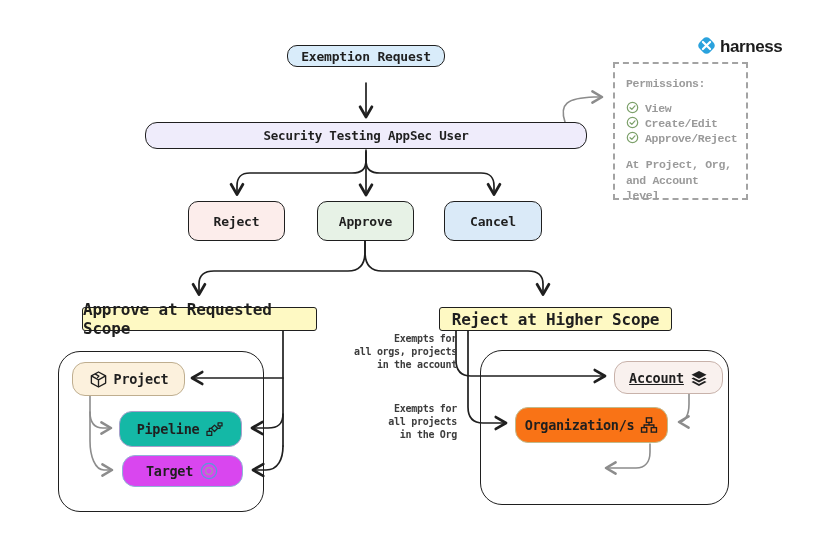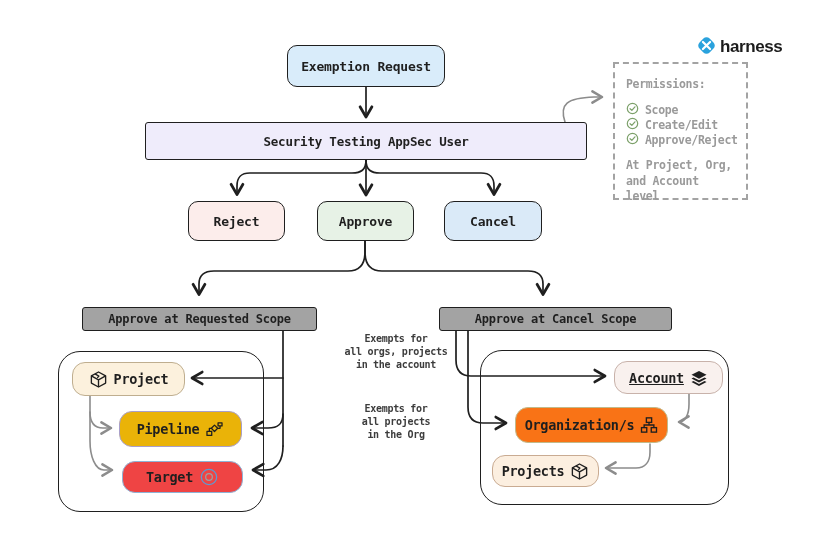--- a/index.html
+++ b/index.html
@@ -16,49 +16,49 @@
     border:1.8px solid #1f1f1f;background:#fff;
     font-weight:700;letter-spacing:-0.2px;
   }
   .r10{border-radius:10px;}
   .r3{border-radius:3px;}
   .start{background:#d9ecfa;font-size:13px;}
   .actor{background:#efecfb;font-size:12.5px;border-width:1.7px;}
   .reject{background:#fcedeb;font-size:13px;}
   .approve{background:#e7f2e6;font-size:13px;}
   .cancel{background:#daeaf8;font-size:13px;}
-  .scopehdr{background:#a3a3a3;font-size:12px;border-width:1.6px;}
+  .scopehdr{background:#fef9c3;font-size:16px;border-width:1.6px;}
 
   .container{border:1.7px solid #1f1f1f;border-radius:22px;background:transparent;}
 
   .node{
     display:flex;align-items:center;justify-content:center;gap:6px;
     border:1.4px solid #999;border-radius:13px;
     font-size:13.5px;font-weight:700;letter-spacing:-0.3px;background:#fff;
   }
   .node .nicon{display:flex;align-items:center;}
   .n-project{background:#fcf1dd;border-color:#bfae8f;}
-  .n-pipeline{background:#eab308;border-color:#a89fcb;}
-  .n-target{background:#ef4444;border-color:#8fb3d6;margin-top:6px;}
+  .n-pipeline{background:#14b8a6;border-color:#a89fcb;}
+  .n-target{background:#d946ef;border-color:#8fb3d6;}
   .n-account{background:#f9f1ee;border-color:#c8b2aa;text-decoration:underline;}
   .n-org{background:#f97316;border-color:#c1ba8b;}
   .n-projects{background:#fcefe0;border-color:#c9ab92;}
 
   
   .perm{
     border:2px dashed #a3a3a3;background:#fff;color:#9a9a9a;
     font-size:11.5px;font-weight:700;padding:13px 9px 10px 11px;letter-spacing:-0.3px;
   }
   .perm .ptitle{margin-bottom:11px;}
   .perm .pitem{display:flex;align-items:center;gap:6px;height:15px;}
   .perm .pfooter{margin-top:11px;white-space:pre-line;line-height:1.35;}
 
   
   .ann{
-    font-size:10px;font-weight:600;color:#3d3d3d;text-align:center;
+    font-size:10px;font-weight:600;color:#3d3d3d;text-align:right;
     line-height:1.3;white-space:pre-line;letter-spacing:-0.3px;
   }
 
   
   .logo{display:flex;align-items:center;gap:3px;}
   .logo .ltext{
     font-family:"Liberation Sans","DejaVu Sans",sans-serif;
     font-weight:700;font-size:17px;color:#1c1c1c;letter-spacing:-0.4px;
   }
 </style>
@@ -116,30 +116,30 @@
   <div class="abs logo" style="left:696px;top:36px;height:22px;">
     <span class="nicon">
       <svg width="21" height="21" viewBox="0 0 20 20">
         <rect x="3.2" y="3.2" width="13.6" height="13.6" rx="4.2" transform="rotate(45 10 10)" fill="#2aa2dd"></rect>
         <path d="M6.6,6.6 L13.4,13.4 M13.4,6.6 L6.6,13.4" stroke="#fff" stroke-width="2.1" stroke-linecap="round"></path>
       </svg>
     </span>
     <span class="ltext">harness</span>
   </div>
 
-  <div class="abs perm" style="left:613px;top:62px;width:135px;height:138px;">
+  <div class="abs perm" style="left:613px;top:62px;width:135px;height:138px;font-family:Liberation Mono, monospace;">
     <div class="ptitle">Permissions:</div>
     <div class="pitem">
       <span class="nicon">
         <svg width="13" height="13" viewBox="0 0 16 16" fill="none" stroke="#7da16b" stroke-width="1.5">
             <circle cx="8" cy="8" r="6.4"></circle>
             <path d="M5 8.3 L7.2 10.3 L11 5.9" stroke-linecap="round" stroke-linejoin="round"></path>
           </svg>
       </span>
-      <span>Scope</span>
+      <span>View</span>
     </div>
     <div class="pitem">
       <span class="nicon">
         <svg width="13" height="13" viewBox="0 0 16 16" fill="none" stroke="#7da16b" stroke-width="1.5">
             <circle cx="8" cy="8" r="6.4"></circle>
             <path d="M5 8.3 L7.2 10.3 L11 5.9" stroke-linecap="round" stroke-linejoin="round"></path>
           </svg>
       </span>
       <span>Create/Edit</span>
     </div>
@@ -149,30 +149,30 @@
             <circle cx="8" cy="8" r="6.4"></circle>
             <path d="M5 8.3 L7.2 10.3 L11 5.9" stroke-linecap="round" stroke-linejoin="round"></path>
           </svg>
       </span>
       <span>Approve/Reject</span>
     </div>
     <div class="pfooter">At Project, Org,
 and Account level</div>
   </div>
 
-  <div class="abs fbox start r10" style="left:287px;top:45px;width:158px;height:42px;">Exemption Request</div>
-
-  <div class="abs fbox actor r3" style="left:145px;top:122px;width:442px;height:38px;">Security Testing AppSec User</div>
+  <div class="abs fbox start r10" style="left:287px;top:45px;width:158px;height:22px;">Exemption Request</div>
+
+  <div class="abs fbox actor r3" style="left:145px;top:122px;width:442px;height:27px;border-radius:12px;">Security Testing AppSec User</div>
 
   <div class="abs fbox reject r10" style="left:188px;top:201px;width:97px;height:40px;">Reject</div>
   <div class="abs fbox approve r10" style="left:317px;top:201px;width:97px;height:40px;">Approve</div>
   <div class="abs fbox cancel r10" style="left:444px;top:201px;width:98px;height:40px;">Cancel</div>
 
   <div class="abs fbox scopehdr r3" style="left:82px;top:307px;width:235px;height:24px;">Approve at Requested Scope</div>
-  <div class="abs fbox scopehdr r3" style="left:439px;top:307px;width:233px;height:24px;">Approve at Cancel Scope</div>
+  <div class="abs fbox scopehdr r3" style="left:439px;top:307px;width:233px;height:24px;">Reject at Higher Scope</div>
 
   <div class="abs container" style="left:58px;top:351px;width:206px;height:161px;"></div>
 
   <div class="abs node n-project" style="left:72px;top:362px;width:113px;height:34px;">
     <span class="nicon">
       <svg width="19" height="19" viewBox="0 0 24 24" fill="none" stroke="#1f1f1f" stroke-width="1.7" stroke-linejoin="round">
           <path d="M12 2.5 L21 7.5 V16.5 L12 21.5 L3 16.5 V7.5 Z"></path>
           <path d="M3 7.5 L12 12.5 L21 7.5 M12 12.5 V21.5"></path>
           <path d="M7.5 5 L12.5 7.7 L10.5 10"></path>
         </svg>
@@ -220,30 +220,20 @@
     <span class="nicon">
       <svg width="18" height="18" viewBox="0 0 24 24" fill="none" stroke="#1f1f1f" stroke-width="1.8">
           <rect x="8.5" y="2.5" width="7" height="6"></rect>
           <rect x="2" y="15.5" width="7" height="6"></rect>
           <rect x="15" y="15.5" width="7" height="6"></rect>
           <path d="M12 8.5 V12 M5.5 15.5 V12 H18.5 V15.5"></path>
         </svg>
     </span>
   </div>
 
-  <div class="abs node n-projects" style="left:492px;top:455px;width:107px;height:32px;">
-    <span>Projects</span>
-    <span class="nicon">
-      <svg width="19" height="19" viewBox="0 0 24 24" fill="none" stroke="#1f1f1f" stroke-width="1.7" stroke-linejoin="round">
-          <path d="M12 2.5 L21 7.5 V16.5 L12 21.5 L3 16.5 V7.5 Z"></path>
-          <path d="M3 7.5 L12 12.5 L21 7.5 M12 12.5 V21.5"></path>
-          <path d="M7.5 5 L12.5 7.7 L10.5 10"></path>
-        </svg>
-    </span>
-  </div>
 
   <div class="abs ann" style="left:335px;top:332px;width:122px;">Exempts for
 all orgs, projects
 in the account</div>
   <div class="abs ann" style="left:335px;top:402px;width:122px;">Exempts for
 all projects
 in the Org</div>
 
 </div>
 

